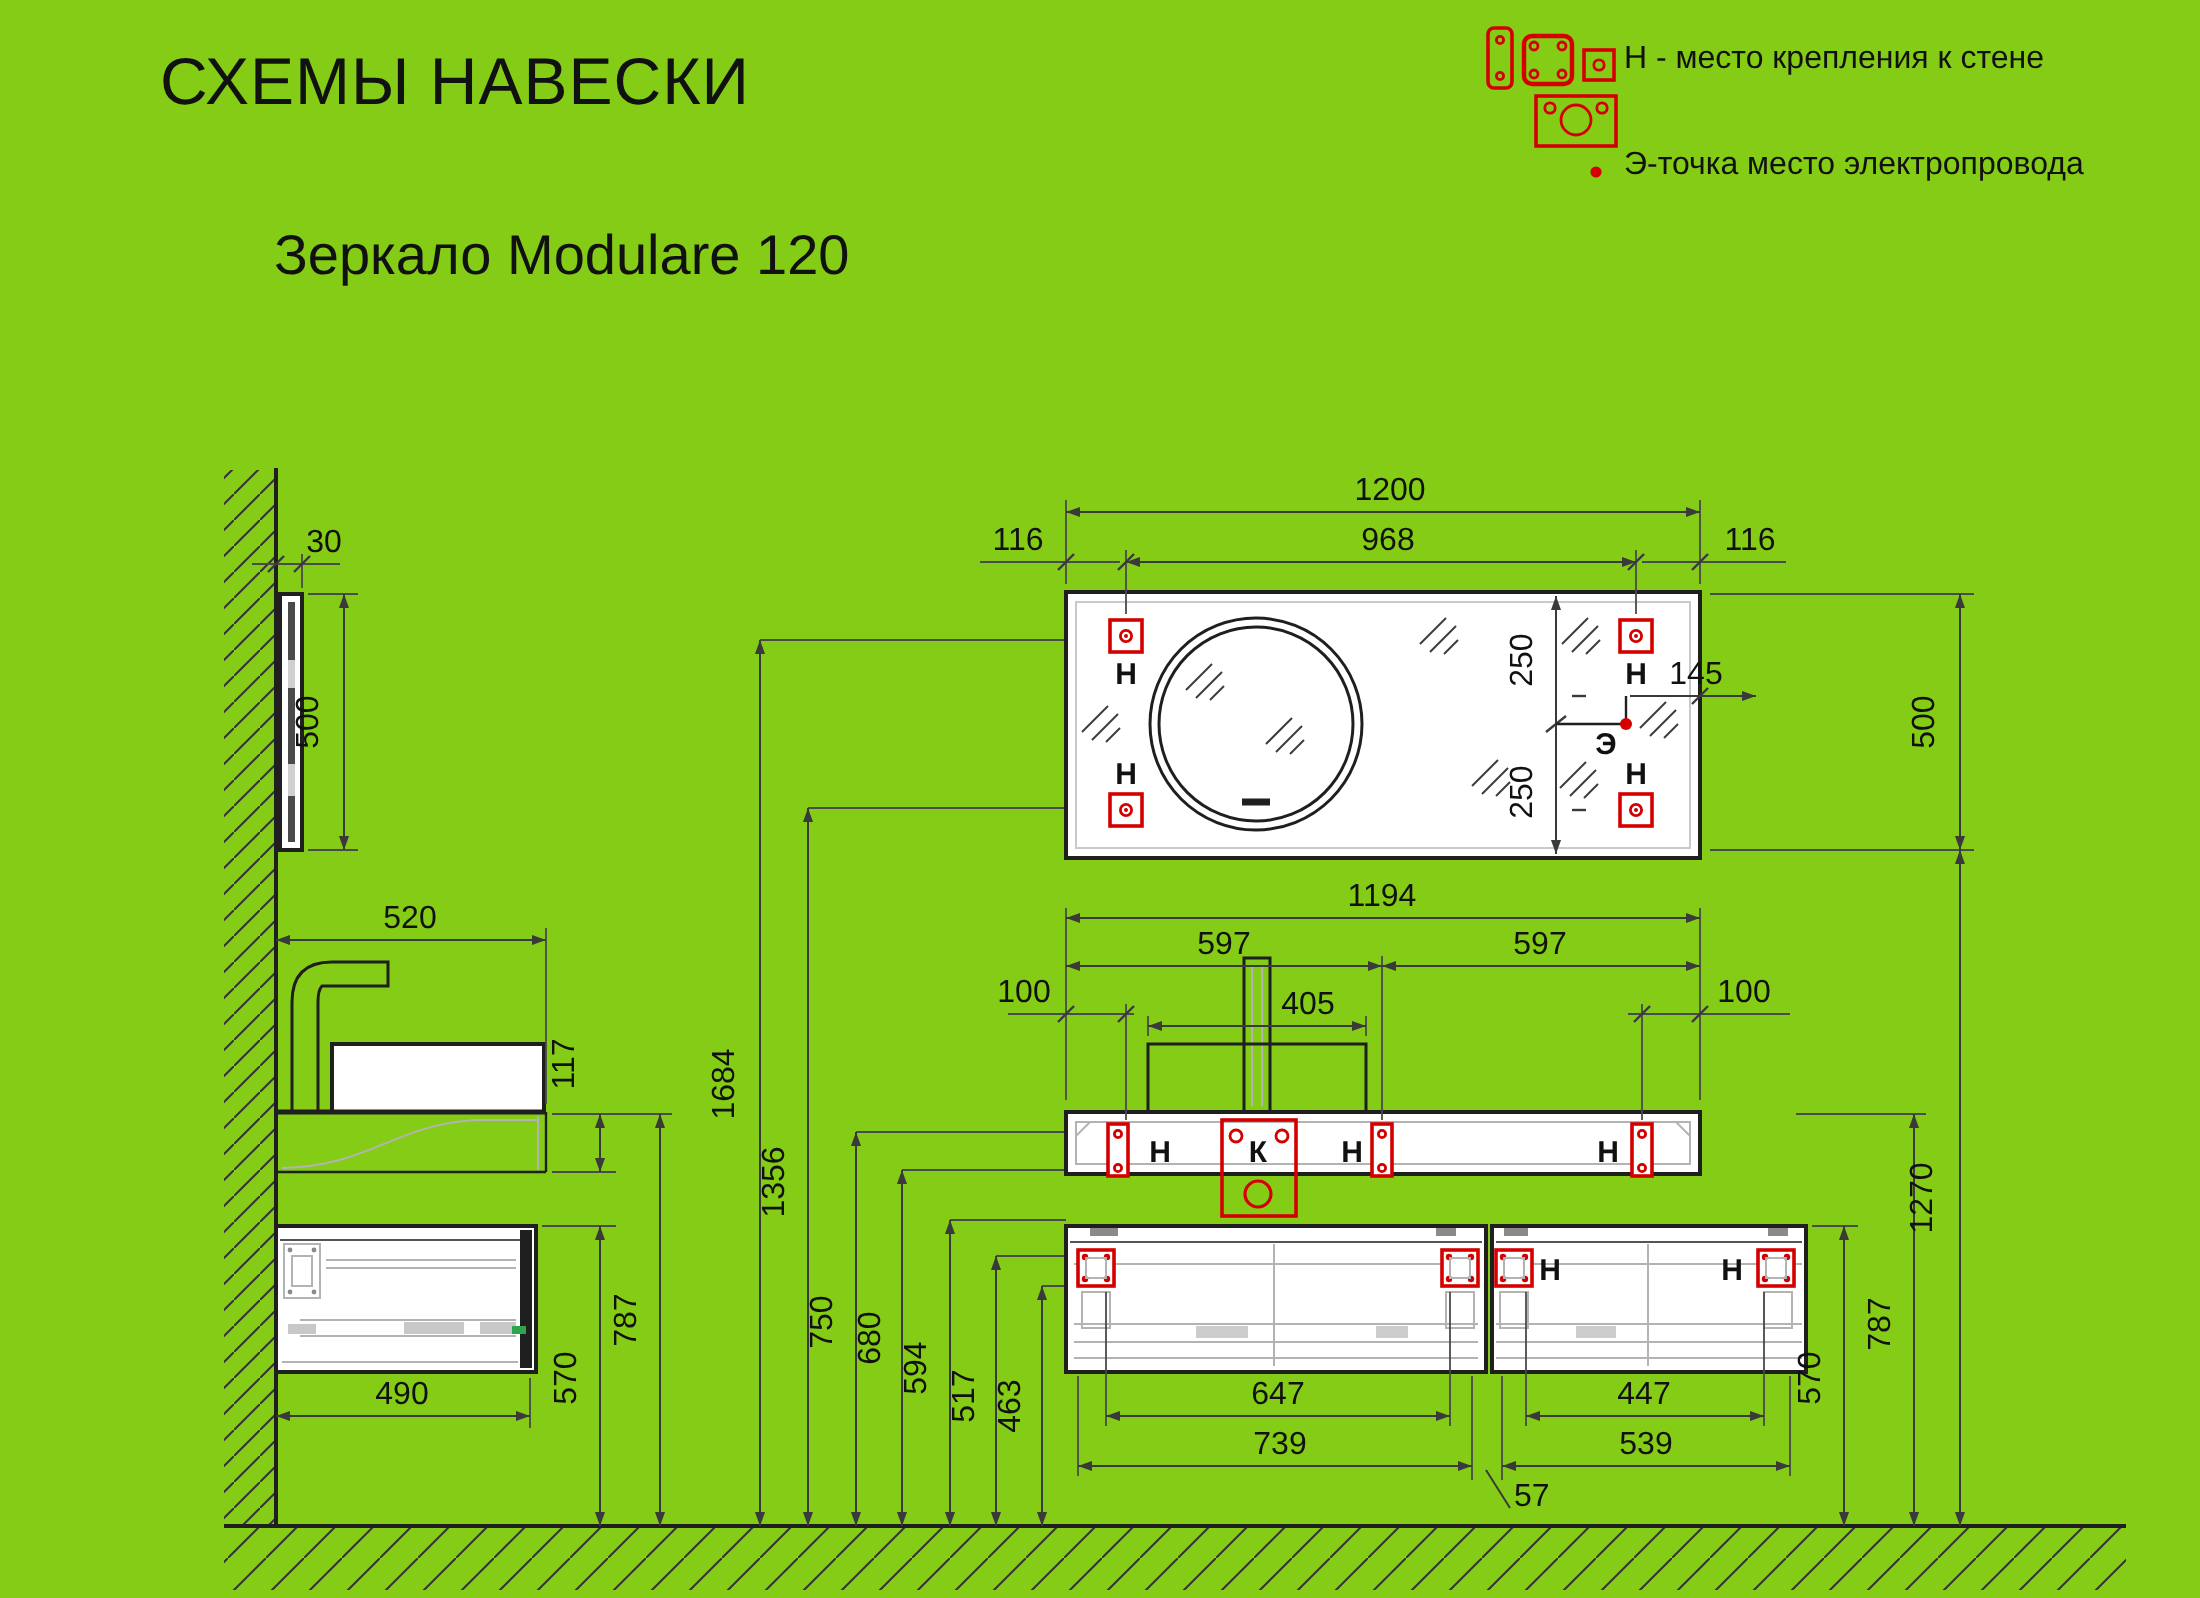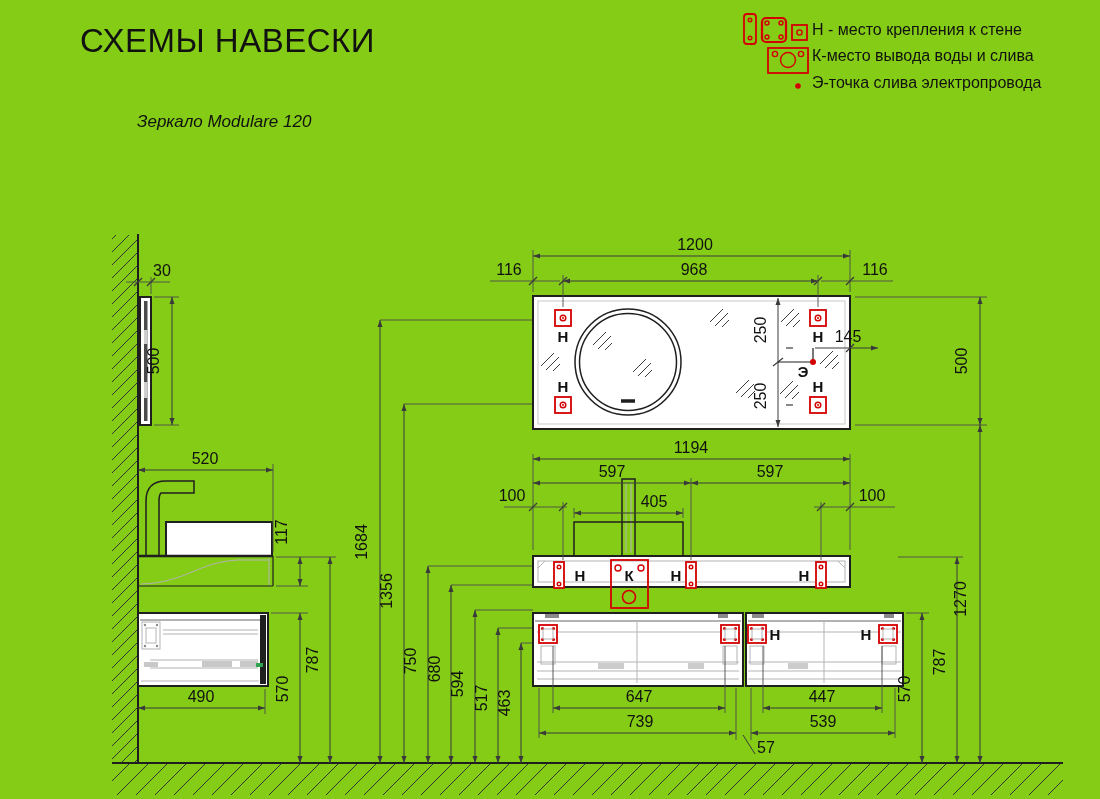--- a/index.html
+++ b/index.html
@@ -1,20 +1,20 @@
 <!DOCTYPE html>
 <html><head>
 <meta charset="utf-8">
 <style>
   html,body{margin:0;padding:0;background:#fff;}
   #page{position:relative;width:1100px;height:799px;background:#84cc16;overflow:hidden;
         font-family:"Liberation Sans",sans-serif;color:#1a1a1a;}
   .abs{position:absolute;}
   #title{left:80px;top:22px;font-size:33px;letter-spacing:.5px;color:#111;}
-  .product{left:137px;font-size:17px;color:#111;font-style:italic;}
+  .product{left:137px;font-size:28px;color:#111;}
   .legend-text{font-size:16px;color:#111;text-align:right;}
   svg text{font-family:"Liberation Sans",sans-serif;font-size:16px;fill:#111;}
   svg text.sym{font-size:15px;font-weight:bold;}
   .geo{stroke:#1f1f1f;fill:none;stroke-width:1.5;}
   .geo2{stroke:#1f1f1f;fill:#fff;stroke-width:2;}
   .thin{stroke:#555;stroke-width:.9;fill:none;}
   .gray{stroke:#b3b3b3;stroke-width:1;fill:none;}
   .ext{stroke:#4a4a4a;stroke-width:.9;}
   .dim{stroke:#3a3a3a;stroke-width:1;marker-start:url(#arw);marker-end:url(#arw);}
   .dimS{stroke:#3a3a3a;stroke-width:1;marker-start:url(#arw);}
@@ -47,22 +47,21 @@
     </g>
     <g>
       <rect x="28" y="38" width="40" height="25" class="redT" style="stroke-width:1.8"></rect>
       <circle cx="48" cy="50" r="7.5" class="redT"></circle>
       <circle cx="35" cy="44" r="2.6" class="redT"></circle>
       <circle cx="61" cy="44" r="2.6" class="redT"></circle>
     </g>
     <circle cx="58" cy="76" r="2.8" class="redF"></circle>
   </svg>
   <div class="abs legend-text" style="left:812px;top:21px">Н - место крепления к стене</div>
-  <div class="abs legend-text" style="left:812px;top:47px">К-место вывода воды и слива</div>
-  <div class="abs legend-text" style="left:812px;top:74px">Э-точка слива электропровода</div>
+  <div class="abs legend-text" style="left:812px;top:74px">Э-точка место электропровода</div>
 
   <svg class="abs" style="left:0;top:0" width="1100" height="799">
     <defs>
       <marker id="arw" viewBox="0 0 10 10" refX="10" refY="5" markerWidth="11" markerHeight="7" orient="auto-start-reverse">
         <path d="M0,1.4 L10,5 L0,8.6 z" fill="#3a3a3a"></path>
       </marker>
       <pattern id="hatchW" patternUnits="userSpaceOnUse" width="13" height="13" patternTransform="rotate(0)">
         <path d="M0 13 L13 0" stroke="#333" stroke-width="1"></path>
       </pattern>
       <pattern id="hatchF" patternUnits="userSpaceOnUse" width="19" height="19">

